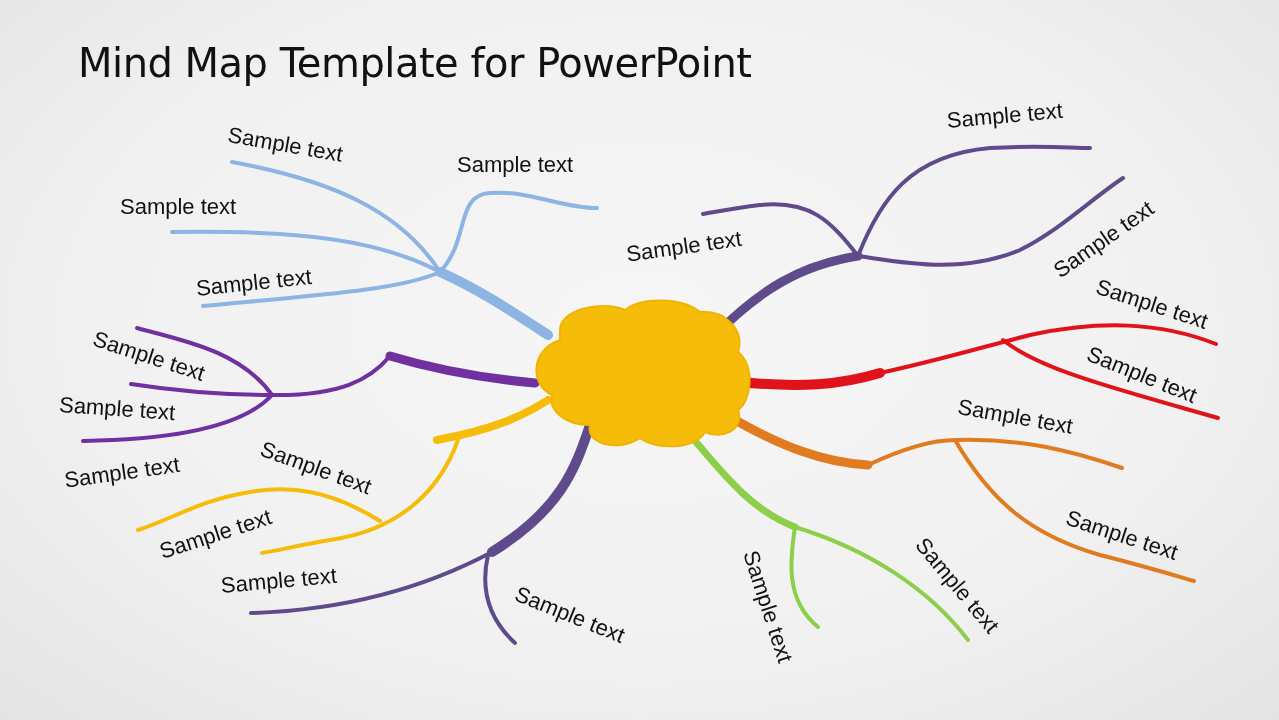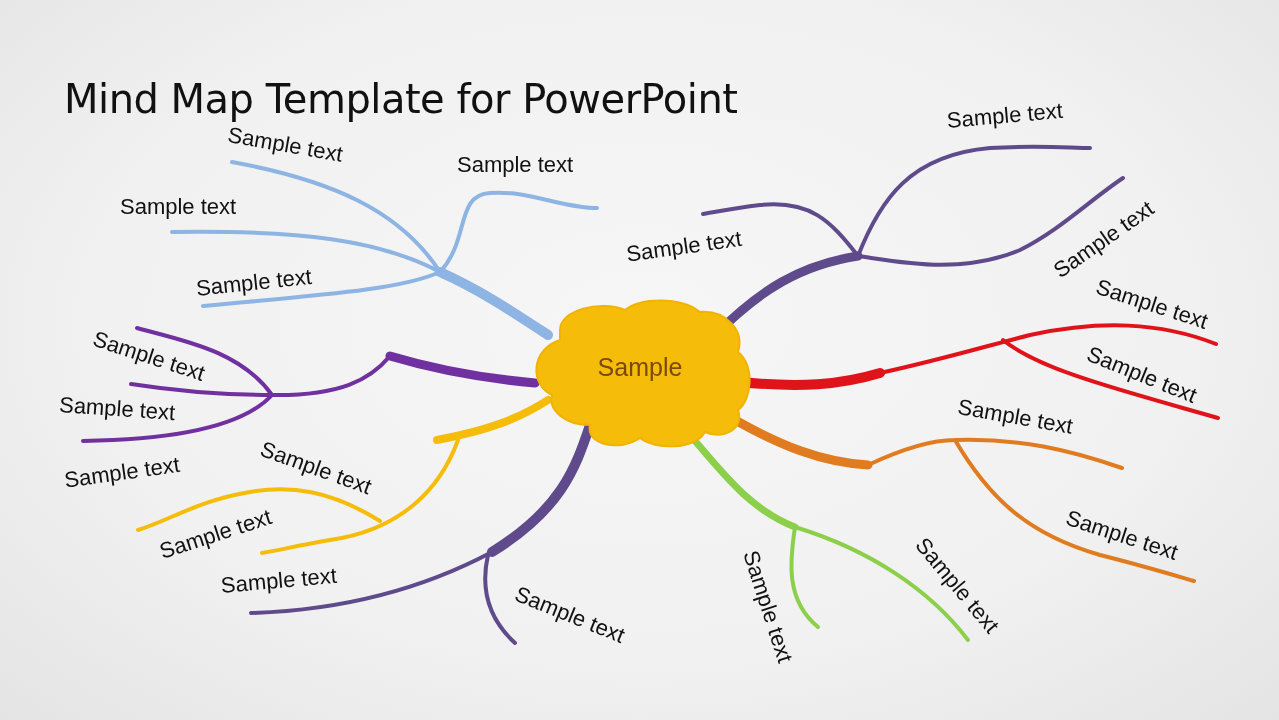--- a/index.html
+++ b/index.html
@@ -1,19 +1,19 @@
 <!DOCTYPE html>
 <html><head>
 <meta charset="utf-8">
 <style>
   html,body{margin:0;padding:0;}
   body{width:1279px;height:720px;overflow:hidden;background:#f3f3f3;font-family:"Liberation Sans",sans-serif;}
   .slide{position:relative;width:1279px;height:720px;
     background:radial-gradient(ellipse at 50% 45%, #f6f6f6 0%, #f1f1f1 60%, #e4e4e4 100%);}
-  .title{position:absolute;left:64px;top:40px;font-family:"DejaVu Sans",sans-serif;font-size:40px;color:#111;letter-spacing:-0.5px;white-space:nowrap;margin-top:36px;}
+  .title{position:absolute;left:78px;top:40px;font-family:"DejaVu Sans",sans-serif;font-size:40px;color:#111;letter-spacing:-0.5px;white-space:nowrap;}
   svg.map{position:absolute;left:0;top:0;}
   .lbl{position:absolute;font-size:22px;color:#111;white-space:nowrap;transform-origin:0 0;line-height:1;}
   .center-text{position:absolute;left:580px;top:352px;width:120px;text-align:center;font-size:25px;color:#7a4a0a;line-height:31px;}
 </style>
 </head>
 <body>
 
 <div class="slide">
   <div class="title">Mind Map Template for PowerPoint</div>
 
@@ -71,21 +71,20 @@
       <path d="M492 552 C 430 585, 350 610, 251 613" stroke-width="4"></path>
       <path d="M488 555 C 480 590, 490 620, 515 643" stroke-width="4"></path>
     </g>
 
     <g>
       <path d="M560 330 C 560 310, 600 300, 625 310 C 640 298, 680 296, 700 312 C 725 310, 745 330, 738 352 C 755 365, 752 400, 738 410 C 745 430, 722 440, 705 432 C 695 450, 655 450, 640 438 C 620 452, 585 445, 590 425 C 565 425, 548 410, 552 395 C 530 385, 530 350, 560 340 Z" fill="#f5bc0a" stroke="#f0b400" stroke-width="2"></path>
     </g>
   </svg>
 
   <div class="center-text">
-    <div>Sample</div>
   </div>
 
   <div class="lbl" style="left:230px;top:124px;transform:rotate(10deg);">Sample text</div>
   <div class="lbl" style="left:120px;top:196px;">Sample text</div>
   <div class="lbl" style="left:195px;top:278px;transform:rotate(-6deg);">Sample text</div>
   <div class="lbl" style="left:457px;top:154px;">Sample text</div>
 
   <div class="lbl" style="left:625px;top:244px;transform:rotate(-8deg);">Sample text</div>
   <div class="lbl" style="left:946px;top:110px;transform:rotate(-5deg);">Sample text</div>
   <div class="lbl" style="left:1050px;top:264px;transform:rotate(-35deg);">Sample text</div>

